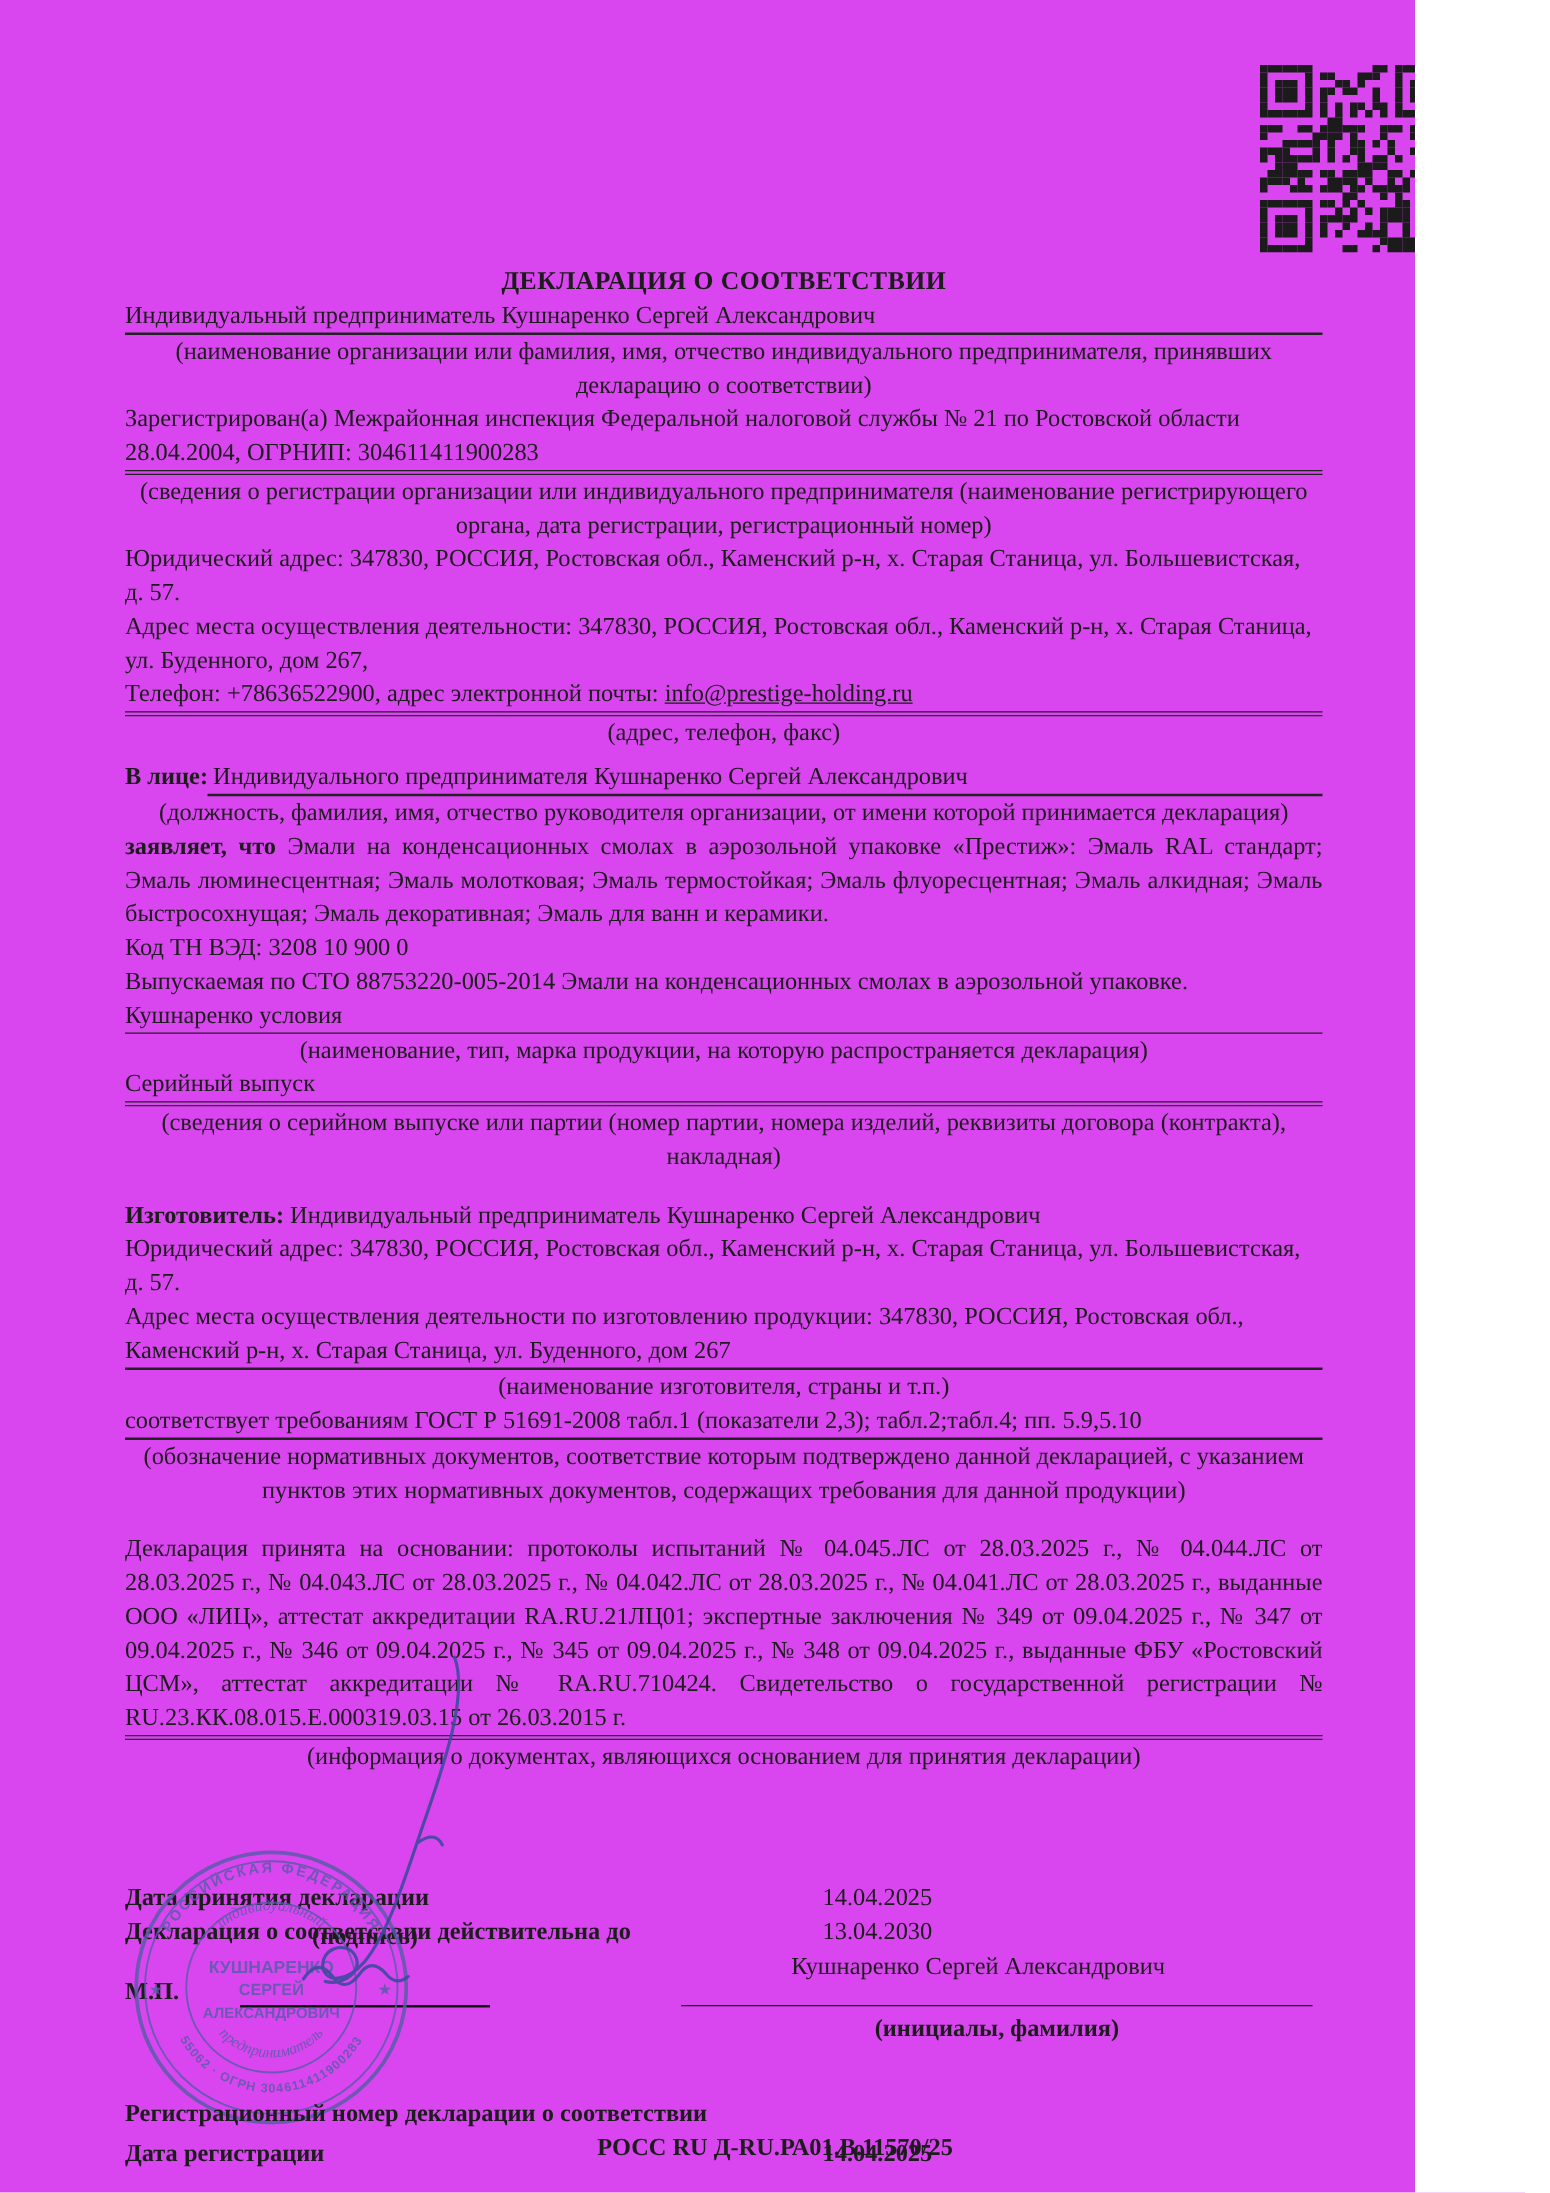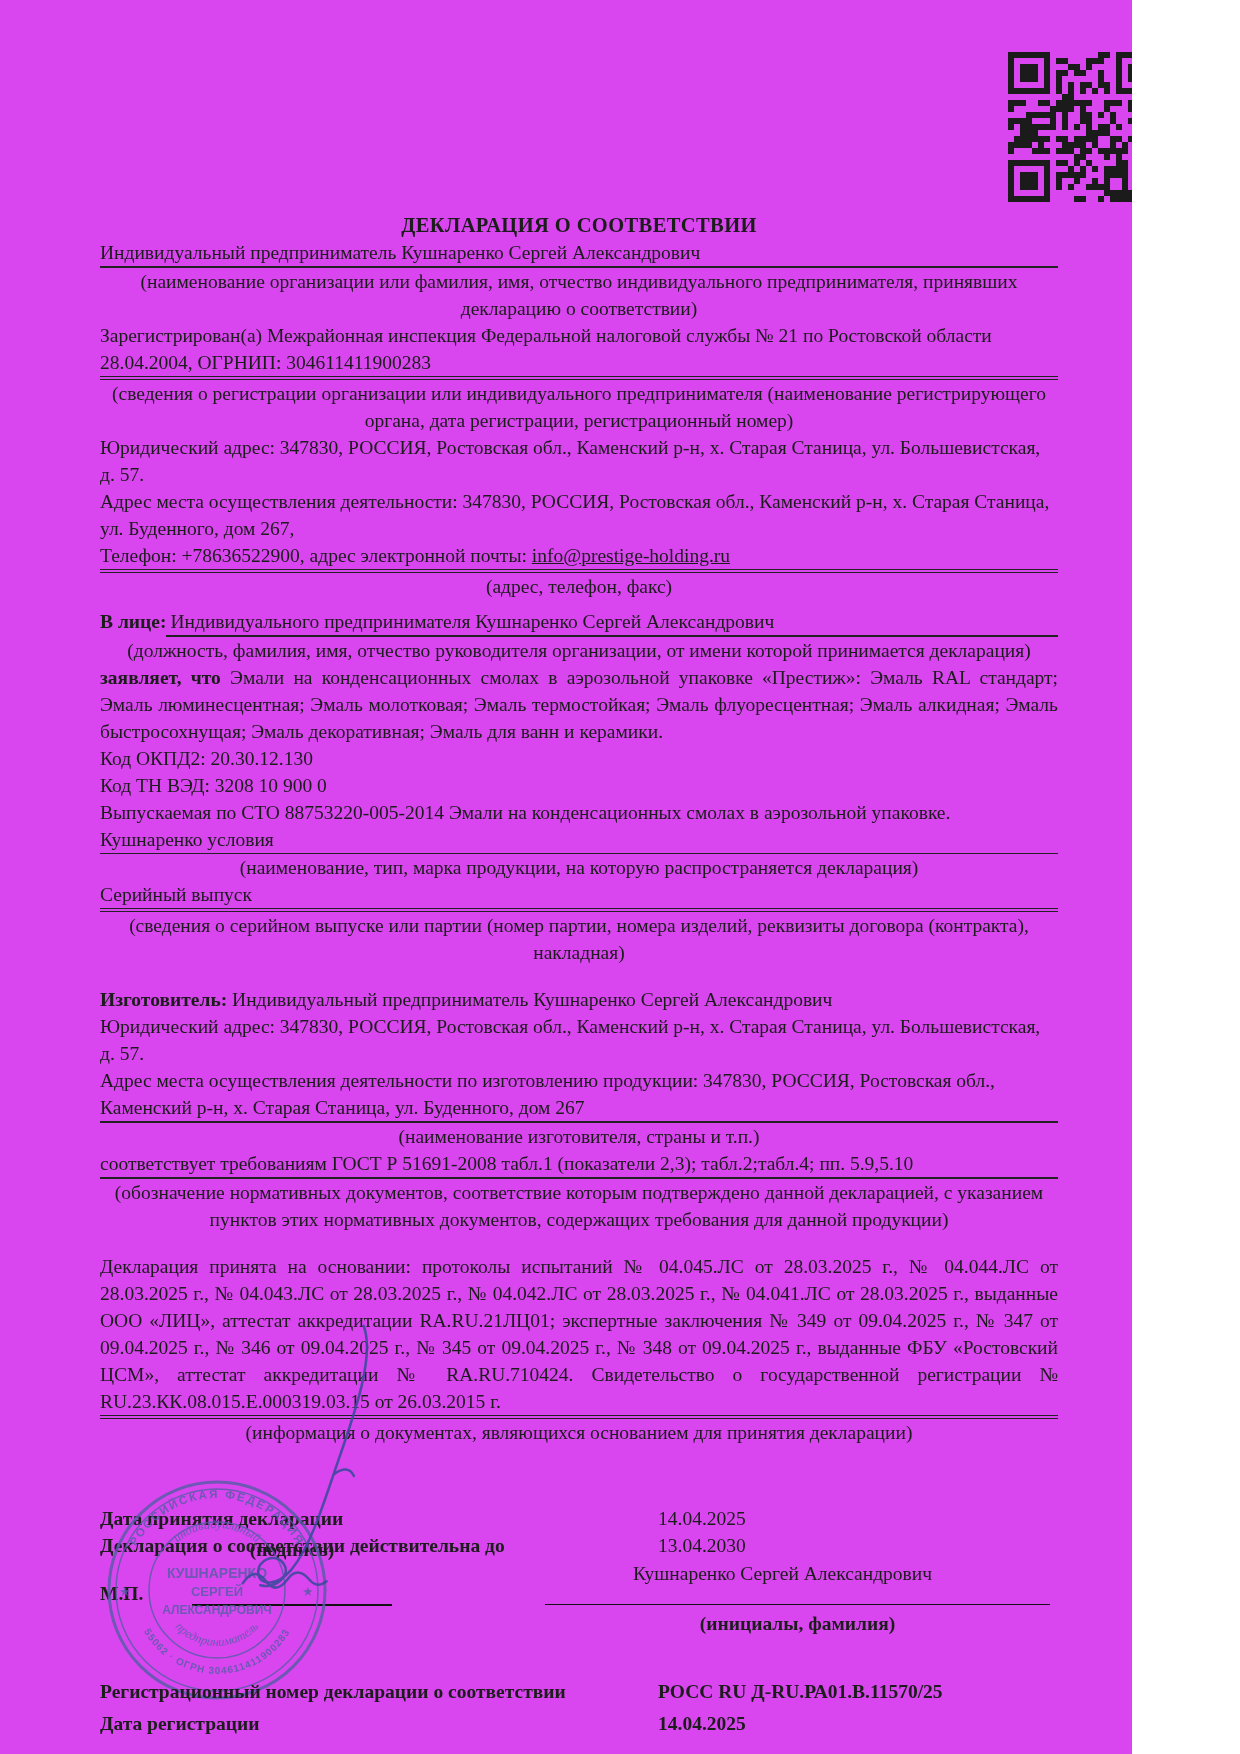--- a/index.html
+++ b/index.html
@@ -377,21 +377,20 @@
     <div class="gap8"></div>
 
     <div class="labelline">
         <b>В лице:</b>
         <span class="fill">Индивидуального предпринимателя Кушнаренко Сергей Александрович</span>
       </div>
     <div class="caption">(должность, фамилия, имя, отчество руководителя организации, от имени которой принимается декларация)</div>
 
     <div class="just"><b>заявляет, что</b> <span>Эмали на конденсационных смолах в аэрозольной упаковке «Престиж»: Эмаль RAL стандарт; Эмаль люминесцентная; Эмаль молотковая; Эмаль термостойкая; Эмаль флуоресцентная; Эмаль алкидная; Эмаль быстросохнущая; Эмаль декоративная; Эмаль для ванн и керамики.</span></div>
 
-    <div>Код ОКПД2: 20.30.12.130</div>
     <div>Код ТН ВЭД: 3208 10 900 0</div>
     <div>Выпускаемая по СТО 88753220-005-2014 Эмали на конденсационных смолах в аэрозольной упаковке.</div>
 
     <div class="rule-thin">Кушнаренко условия</div>
     <div class="caption">(наименование, тип, марка продукции, на которую распространяется декларация)</div>
 
     <div class="rule-2">Серийный выпуск</div>
     <div class="caption">(сведения о серийном выпуске или партии (номер партии, номера изделий, реквизиты договора (контракта), накладная)</div>
 
     <div class="gap20"></div>
@@ -457,21 +456,21 @@
   </svg>
 
   <svg class="sig" viewBox="0 0 190 320">
     <g fill="none" stroke="#3f4aa0" stroke-width="2.6" stroke-linecap="round" opacity="0.9">
       <path d="M 150 8 C 162 40 140 100 122 152 C 106 200 94 236 76 258 C 62 274 44 276 42 262 C 40 248 60 240 68 252 C 76 264 60 278 44 274"></path>
       <path d="M 26 272 q 12 -18 24 -2 q 10 14 22 -2 q 10 -14 22 0 q 8 10 18 2"></path>
       <path d="M 120 160 q 14 -10 20 2"></path>
     </g>
   </svg>
 
-  <div class="row" style="top:1678px;">
+  <div class="row" style="top:1678px;flex-direction:column;">
     <div class="lbl">Регистрационный номер декларации о соответствии</div>
     <div class="b">РОСС RU Д-RU.РА01.В.11570/25</div>
   </div>
   <div class="row" style="top:1710px;">
     <div class="lbl">Дата регистрации</div>
     <div class="b">14.04.2025</div>
   </div>
 
 </div>
 

